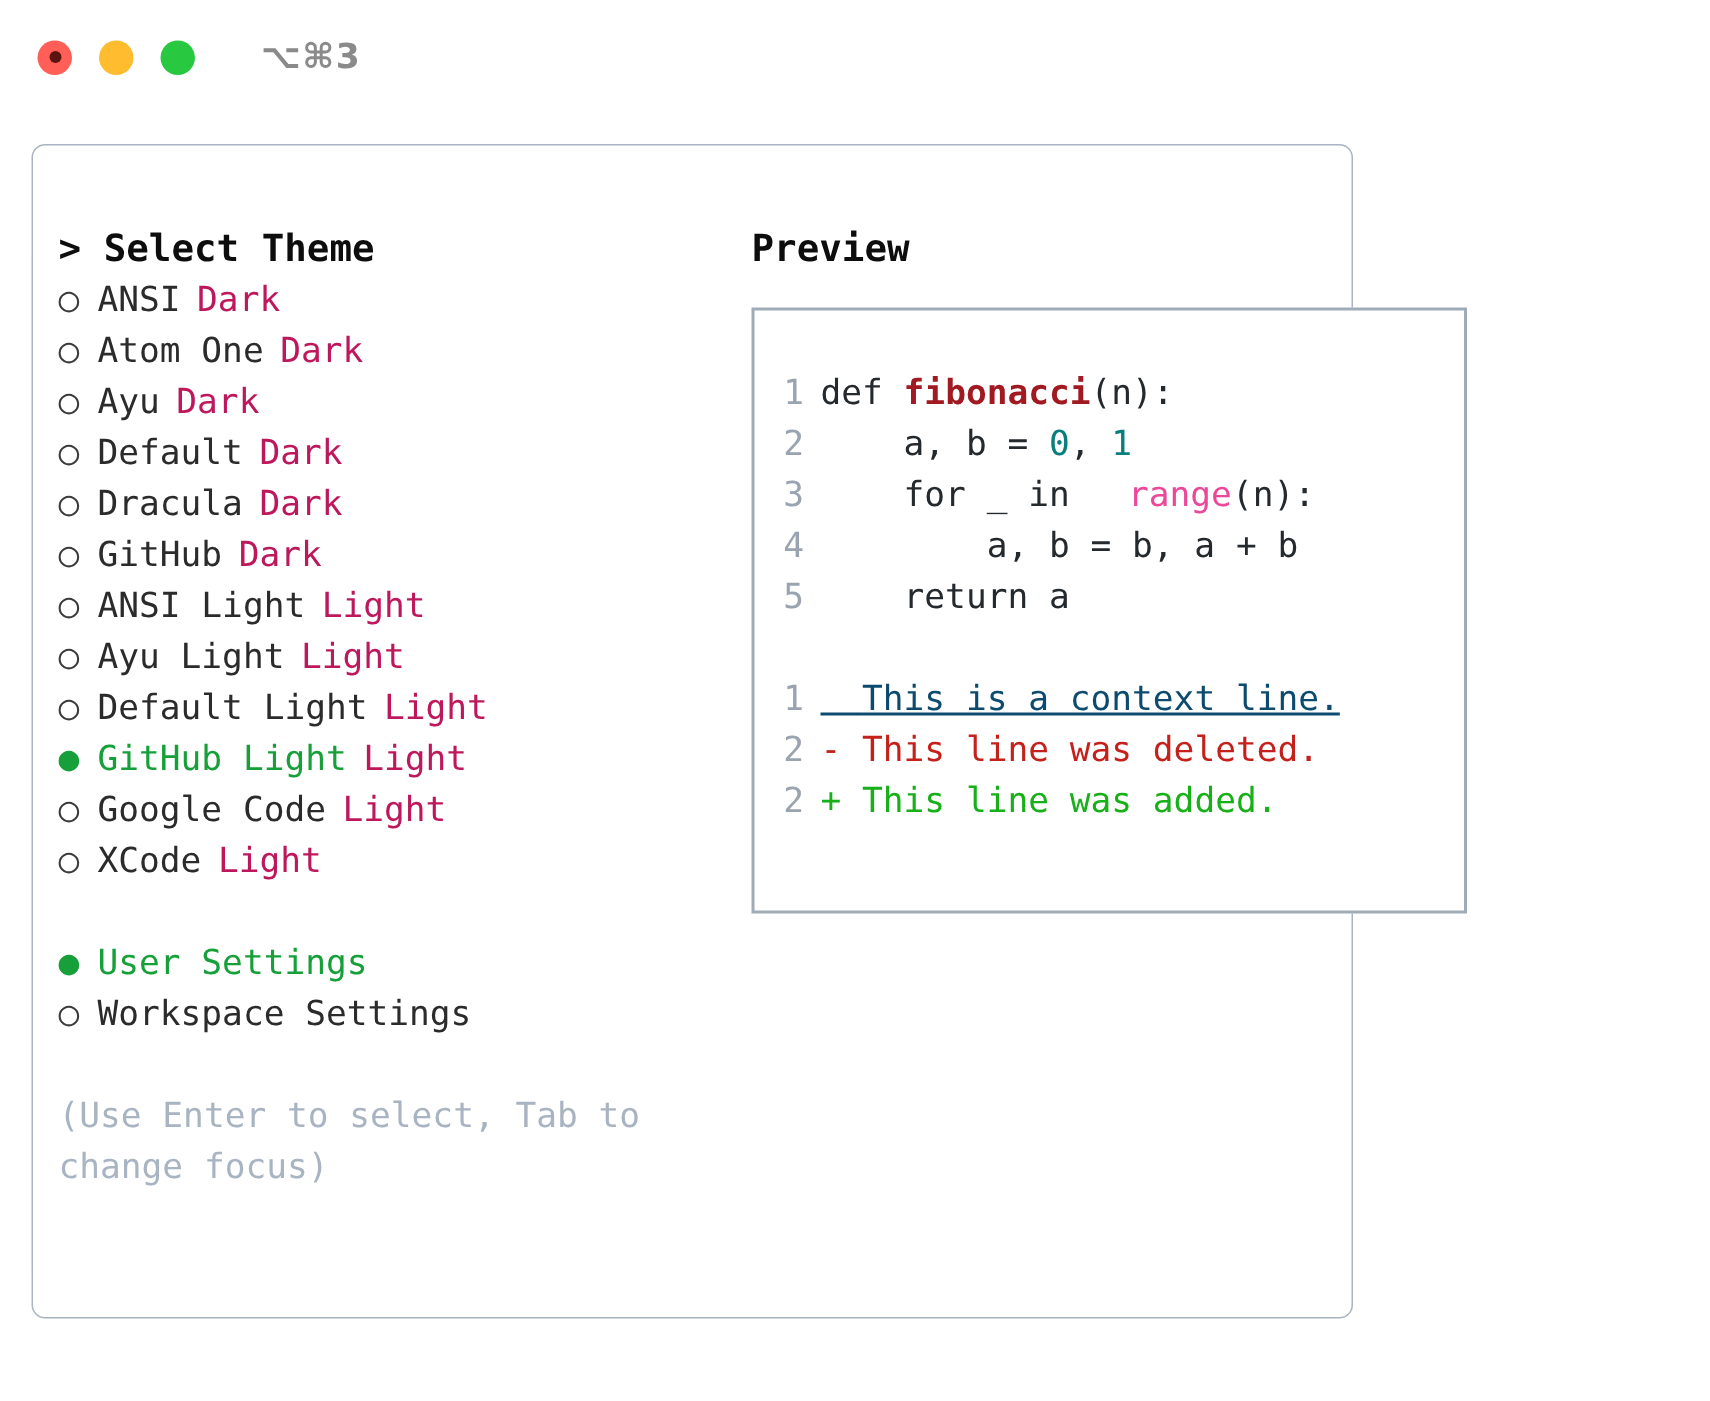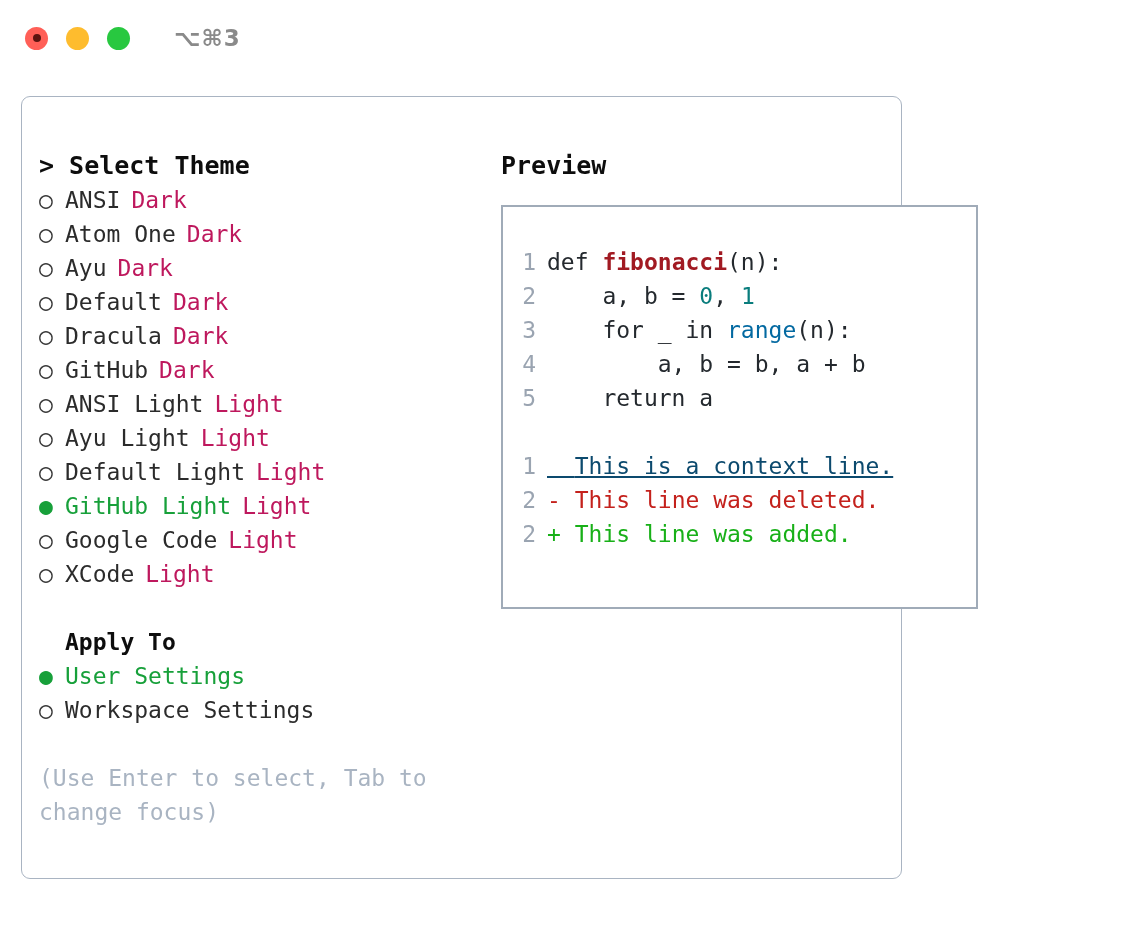--- a/index.html
+++ b/index.html
@@ -177,21 +177,21 @@
     text-align: right;
     color: #9aa4b1;
     padding-right: 11px;
   }
 
   .ctext { color: #24292e; text-align: center; }
 
   
   .tok-fn     { color: #a11a22; font-weight: bold; }
   .tok-num    { color: #0a7d7d; }
-  .tok-builtin{ color: #0369a1; }
+  .tok-builtin{ color: #ec4899; margin-left: 25px; }
   .tok-plain  { color: #24292e; }
 
   
   .diff-ctx { color: #0c4a6e; text-decoration: underline; }
   .diff-del { color: #c4211c; }
   .diff-add { color: #18b018; }
 </style>
 </head>
 <body>
 
@@ -223,21 +223,20 @@
             <div class="opt-row"><span class="bullet">○</span><span class="opt-label">ANSI Light</span><span class="opt-badge">Light</span></div>
             <div class="opt-row"><span class="bullet">○</span><span class="opt-label">Ayu Light</span><span class="opt-badge">Light</span></div>
             <div class="opt-row"><span class="bullet">○</span><span class="opt-label">Default Light</span><span class="opt-badge">Light</span></div>
             <div class="opt-row"><span class="bullet on">●</span><span class="opt-label selected">GitHub Light</span><span class="opt-badge">Light</span></div>
             <div class="opt-row"><span class="bullet">○</span><span class="opt-label">Google Code</span><span class="opt-badge">Light</span></div>
             <div class="opt-row"><span class="bullet">○</span><span class="opt-label">XCode</span><span class="opt-badge">Light</span></div>
           </div>
 
         <div class="spacer-row"></div>
 
-        <div class="apply-header">Apply To</div>
 
         <div id="apply-list">
             <div class="opt-row"><span class="bullet on">●</span><span class="opt-label selected">User Settings</span></div>
             <div class="opt-row"><span class="bullet">○</span><span class="opt-label">Workspace Settings</span></div>
           </div>
 
         <div class="hint">(Use Enter to select, Tab to change focus)</div>
       </div>
 
       <div class="right-col">

